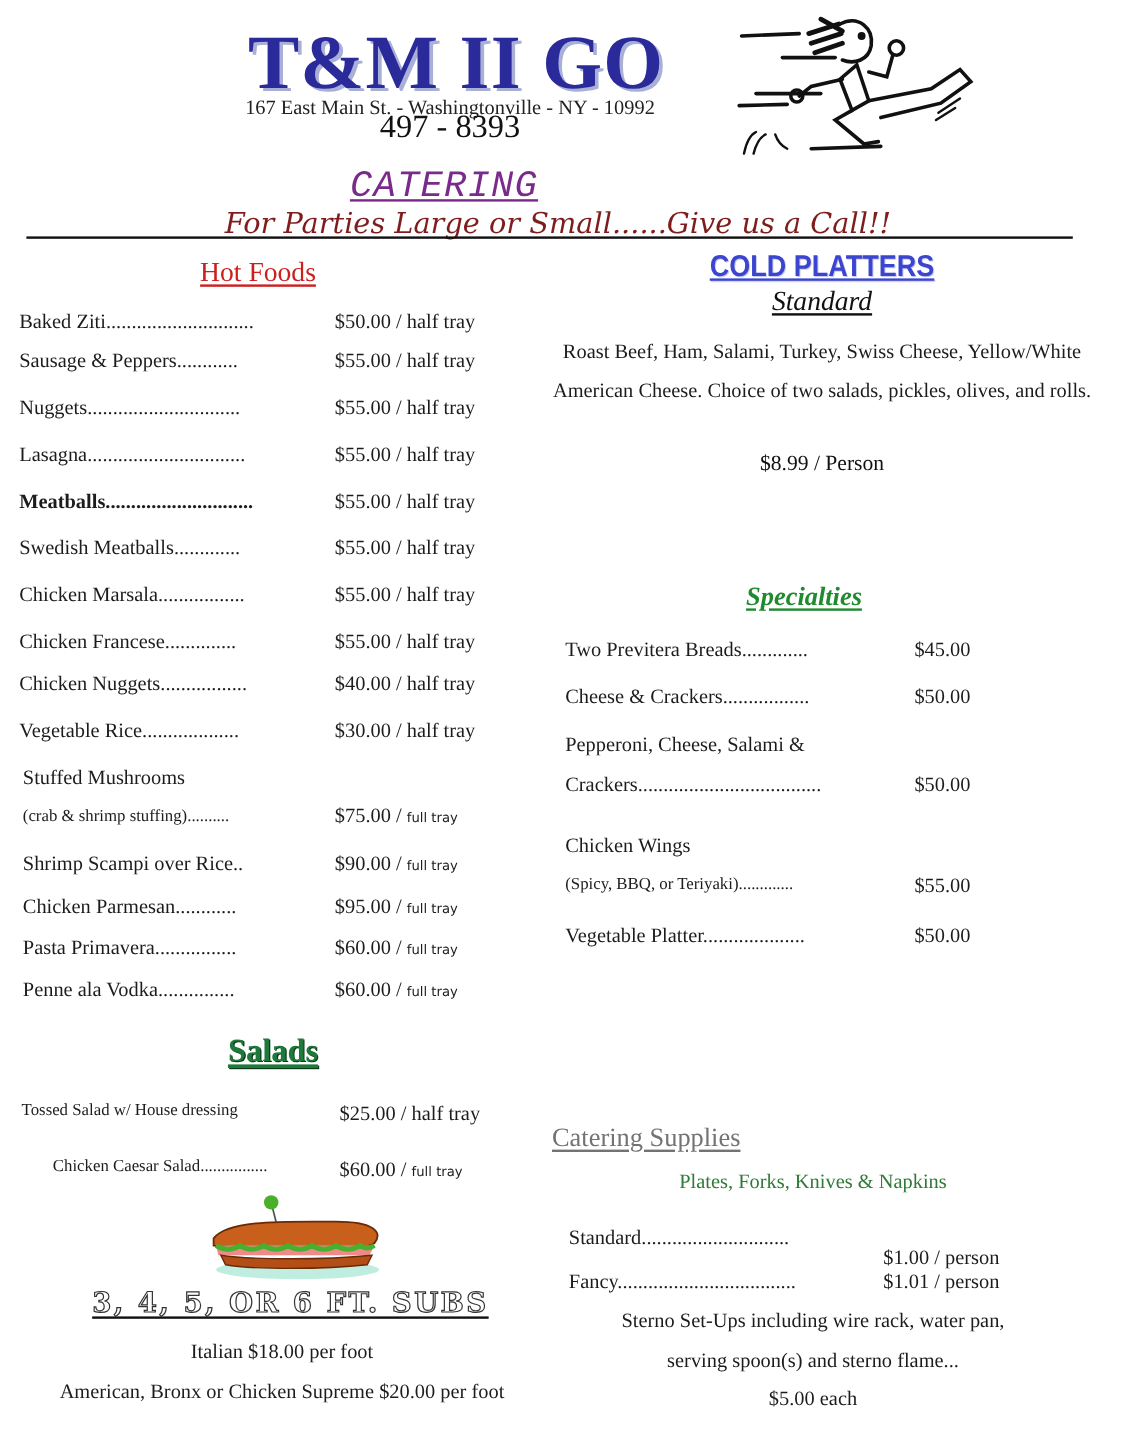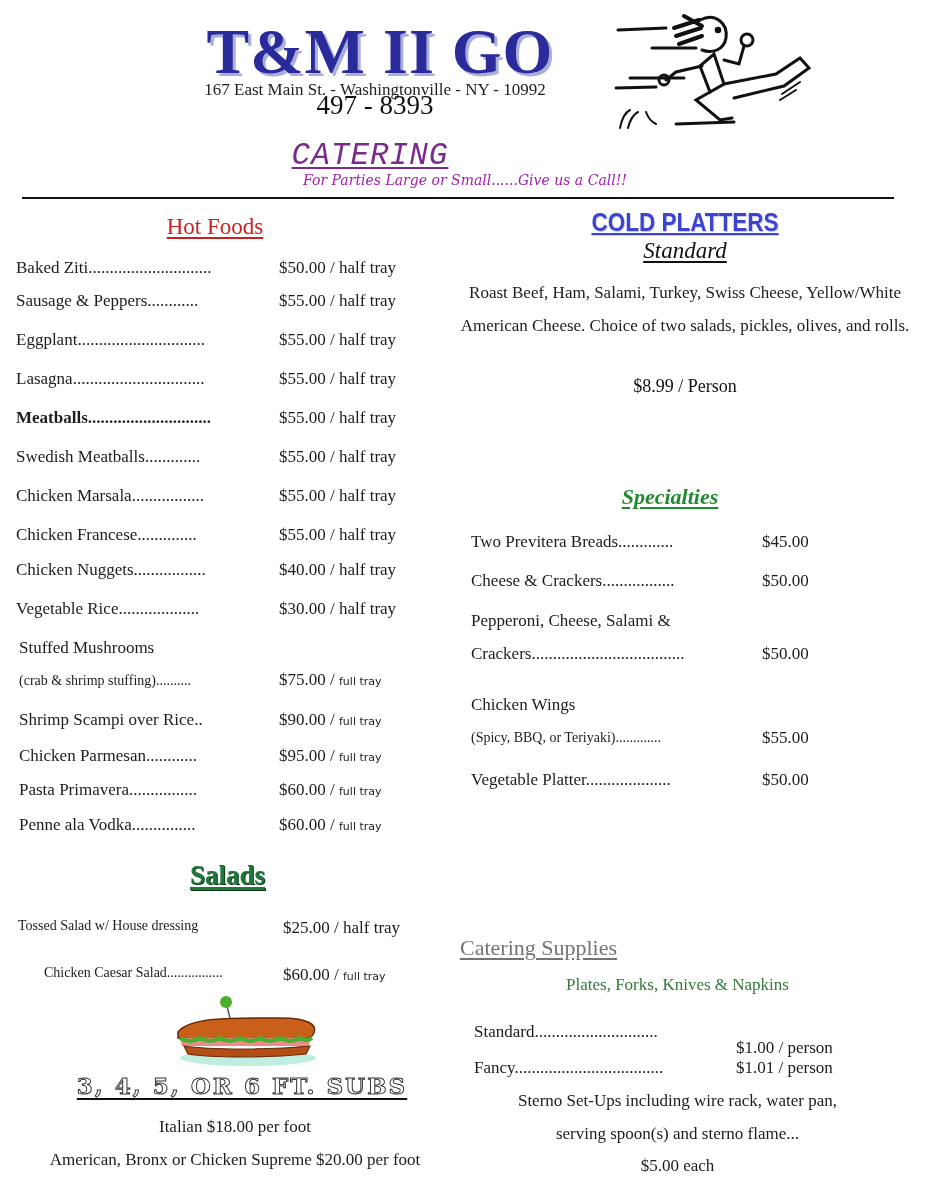--- a/index.html
+++ b/index.html
@@ -5,21 +5,21 @@
   * { box-sizing: border-box; margin: 0; padding: 0; }
   html, body { width: 942px; height: 1194px; background: #ffffff; overflow: hidden; }
   body { position: relative; font-family: "DejaVu Serif", serif; color: #1a1a1a; }
   .abs { position: absolute; white-space: nowrap; }
 
   
   .logo { left: 0; width: 760px; top: 26px; text-align: center; font-family: "Liberation Serif", serif; font-weight: bold; font-size: 64px; color: #2a2a9a; letter-spacing: 1px; text-shadow: 3px 3px 0 #a9b0d8; line-height: 52px; }
   .address { left: 0; width: 750px; top: 80px; text-align: center; font-family: "Liberation Serif", serif; font-size: 17px; color: #222; }
   .phone { left: 0; width: 750px; top: 90px; text-align: center; font-family: "Liberation Serif", serif; font-size: 27px; color: #111; }
   .catering { left: 0; width: 740px; top: 138px; text-align: center; font-family: Liberation Mono, monospace; font-style: italic; font-size: 31px; color: #7a2a8a; text-decoration: underline; text-decoration-thickness: 2px; text-underline-offset: 3px; letter-spacing: 1px; }
-  .tagline { left: 0; width: 930px; top: 172px; text-align: center; font-family: "DejaVu Serif", serif; font-style: italic; font-size: 14px; color: #a21caf; }
+  .tagline { left: 0; width: 930px; top: 172px; text-align: center; font-family: "DejaVu Serif", serif; font-style: italic; font-size: 24px; color: #7f1d1d; }
   .rule { left: 22px; width: 872px; top: 197px; height: 2px; background: #111; }
   .runner { left: 604px; top: 8px; width: 212px; height: 128px; }
 
   
   .h-hot { left: 0; width: 430px; top: 214px; text-align: center; font-family: "Liberation Serif", serif; font-size: 23px; color: #cc1f1f; text-decoration: underline; text-underline-offset: 3px; }
   .h-cold { left: 460px; width: 450px; top: 208px; text-align: center; font-family: "Liberation Sans", sans-serif; font-weight: bold; font-size: 25px; color: #3b45d0; letter-spacing: 0px; text-decoration: underline; text-decoration-thickness: 2px; text-underline-offset: 2px; text-shadow: 1px 1px 0 #c9ccef; transform: scaleX(0.9); }
   .h-standard { left: 460px; width: 450px; top: 238px; text-align: center; font-family: "Liberation Serif", serif; font-style: italic; font-size: 23px; color: #111; text-decoration: underline; text-underline-offset: 3px; }
   .h-special { left: 460px; width: 420px; top: 484px; text-align: center; font-family: "Liberation Serif", serif; font-style: italic; font-weight: bold; font-size: 22px; color: #1f8a2e; text-decoration: underline; text-underline-offset: 3px; }
   .h-salads { left: 0; width: 455px; top: 860px; text-align: center; font-family: "Liberation Serif", serif; font-weight: bold; font-size: 27px; color: #1d7a3a; text-decoration: underline; text-decoration-thickness: 3px; text-underline-offset: 3px; text-shadow: 1px 1px 0 #0b3a1a; }
   .h-supplies { left: 460px; width: 435px; top: 935px; text-align: left; font-family: "Liberation Serif", serif; font-size: 22px; color: #737373; text-decoration: underline; text-underline-offset: 3px; }
@@ -88,21 +88,21 @@
 
 <div class="abs h-hot">Hot Foods</div>
 
 <div>
   <div class="abs row-name" style="left:16px; top:258px;">Baked Ziti.............................</div>
   <div class="abs row-price" style="left:279px; top:258px;"><span>$50.00 / </span><span>half tray</span></div>
 
   <div class="abs row-name" style="left:16px; top:291px;">Sausage &amp; Peppers............</div>
   <div class="abs row-price" style="left:279px; top:291px;"><span>$55.00 / </span><span>half tray</span></div>
 
-  <div class="abs row-name" style="left:16px; top:330px;">Eggplant..............................</div>
+  <div class="abs row-name" style="left:16px; top:330px;">Nuggets..............................</div>
   <div class="abs row-price" style="left:279px; top:330px;"><span>$55.00 / </span><span>half tray</span></div>
 
   <div class="abs row-name" style="left:16px; top:369px;">Lasagna...............................</div>
   <div class="abs row-price" style="left:279px; top:369px;"><span>$55.00 / </span><span>half tray</span></div>
 
   <div class="abs row-name" style="left:16px; top:408px;font-weight:bold;">Meatballs.............................</div>
   <div class="abs row-price" style="left:279px; top:408px;"><span>$55.00 / </span><span>half tray</span></div>
 
   <div class="abs row-name" style="left:16px; top:447px;">Swedish Meatballs.............</div>
   <div class="abs row-price" style="left:279px; top:447px;"><span>$55.00 / </span><span>half tray</span></div>

